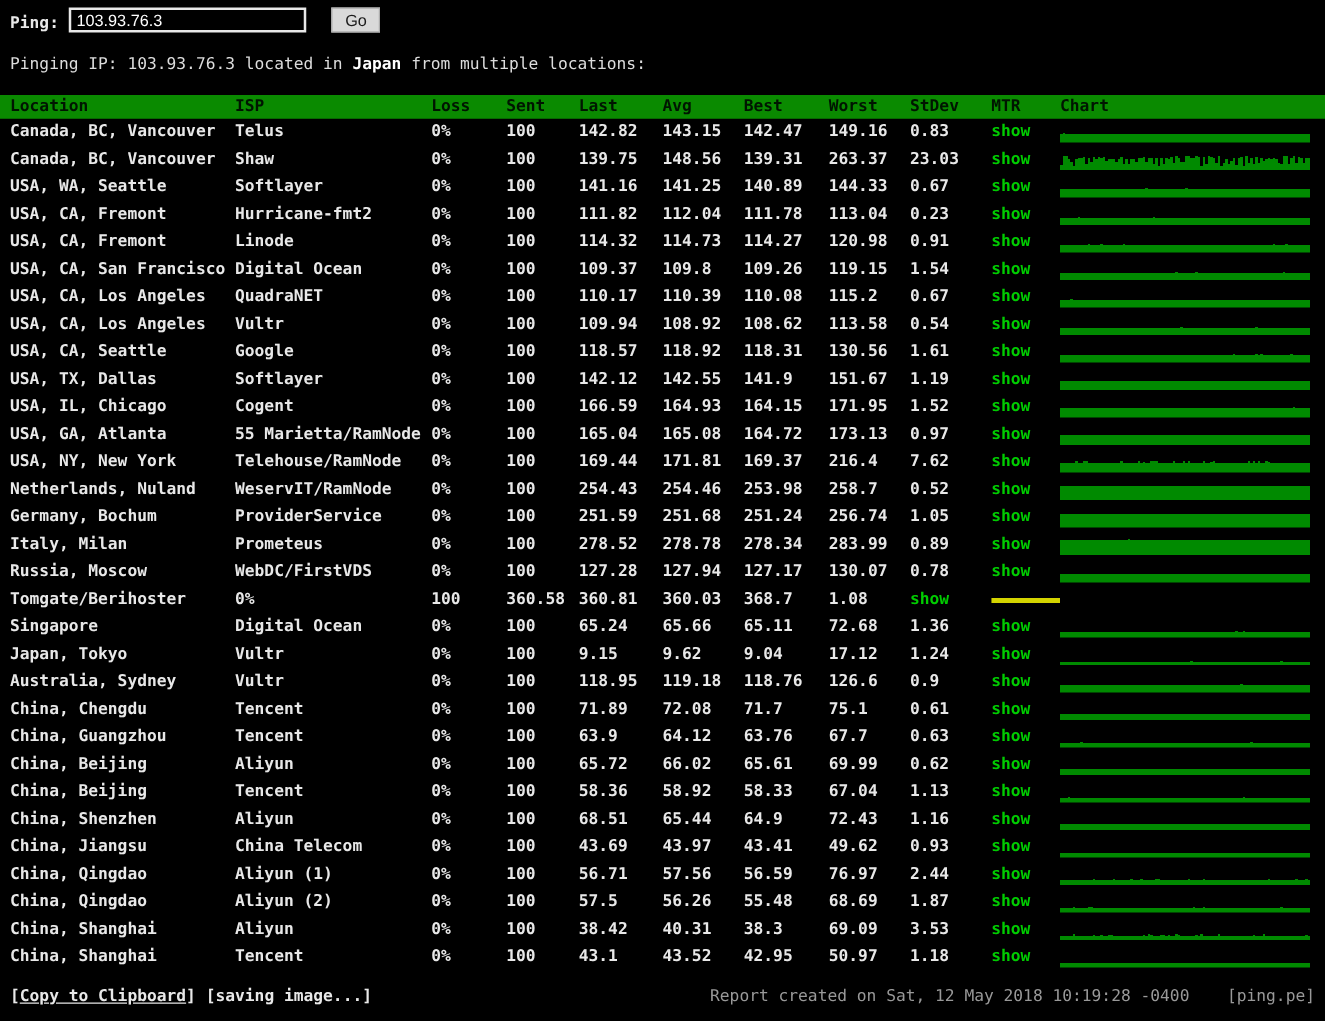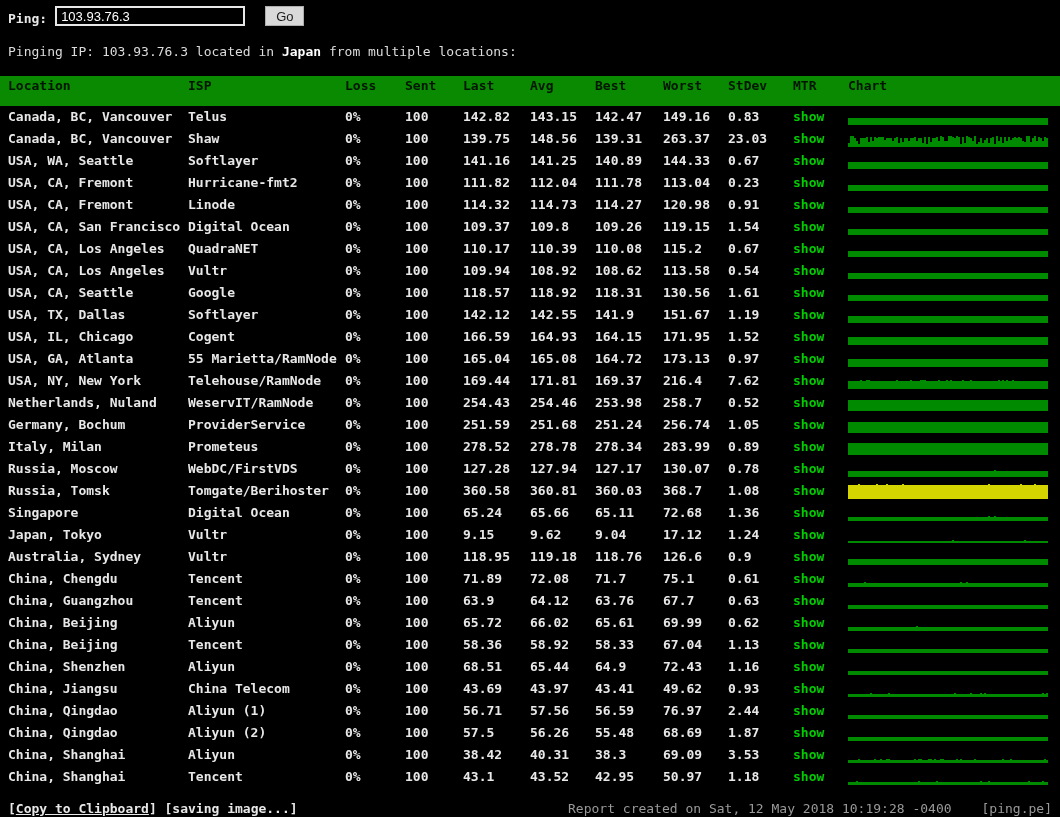--- a/index.html
+++ b/index.html
@@ -14,21 +14,21 @@
   }
   .topbar button {
     margin-left:20px; height:20px; padding:0 10px; background:#d9d9d9; color:#1a1a1a;
     border:1px solid #adadad; font:13px "Liberation Sans", sans-serif; cursor:pointer;
   }
 
   .infoline { padding:0 0 0 8px; margin-top:18px; height:16px; font-weight:normal; color:#dcdcdc; }
   .infoline b { color:#fff; font-weight:bold;text-align:center; }
 
   .grid { display:grid; grid-template-columns:188px 157px 60px 58px 67px 65px 68px 65px 65px 55px 1fr; }
-  .thead { margin-top:16px; background:var(--header-bg,#0a8a00); color:#001500; height:30px; line-height:19px; }
+  .thead { margin-top:16px; background:var(--header-bg,#0a8a00); color:#001500; height:19px; line-height:19px; }
   .thead .th:first-child, .tr .td:first-child { padding-left:8px; }
 
   .tr { height:22px; line-height:22px; }
   .td { white-space:nowrap; overflow:hidden; }
   a.show { color:var(--link-green,#00cc00); text-decoration:none; cursor:pointer;text-align:center; }
   .chart { display:flex; align-items:center; }
   .chart svg { display:block; }
 
   .footer { display:flex; justify-content:space-between; padding:0 8px; margin-top:12px; height:17px; line-height:17px; }
   .footer .left a { color:#e8e8e8; text-decoration:underline; cursor:pointer; }
@@ -361,21 +361,20 @@
     <div class="td">0.78</div>
     <div class="td"><a class="show">show</a></div>
     <div class="td chart">
       <svg width="200" height="16" viewBox="0 0 200 16" shape-rendering="crispEdges">
           <path d="M0 9.5h2v6.5h-2zM2 9.5h2v6.5h-2zM4 9.5h2v6.5h-2zM6 9.5h2v6.5h-2zM8 9.5h2v6.5h-2zM10 9.5h2v6.5h-2zM12 9.5h2v6.5h-2zM14 9.5h2v6.5h-2zM16 9.5h2v6.5h-2zM18 9.5h2v6.5h-2zM20 9.5h2v6.5h-2zM22 9.5h2v6.5h-2zM24 9.5h2v6.5h-2zM26 9.5h2v6.5h-2zM28 9.5h2v6.5h-2zM30 9.5h2v6.5h-2zM32 9.5h2v6.5h-2zM34 9.5h2v6.5h-2zM36 9.5h2v6.5h-2zM38 9.5h2v6.5h-2zM40 9.5h2v6.5h-2zM42 9.5h2v6.5h-2zM44 9.5h2v6.5h-2zM46 9.5h2v6.5h-2zM48 9.5h2v6.5h-2zM50 9.5h2v6.5h-2zM52 9.5h2v6.5h-2zM54 9.5h2v6.5h-2zM56 9.5h2v6.5h-2zM58 9.5h2v6.5h-2zM60 9.5h2v6.5h-2zM62 9.5h2v6.5h-2zM64 9.5h2v6.5h-2zM66 9.5h2v6.5h-2zM68 9.5h2v6.5h-2zM70 9.5h2v6.5h-2zM72 9.5h2v6.5h-2zM74 9.5h2v6.5h-2zM76 9.5h2v6.5h-2zM78 9.5h2v6.5h-2zM80 9.5h2v6.5h-2zM82 9.5h2v6.5h-2zM84 9.5h2v6.5h-2zM86 9.5h2v6.5h-2zM88 9.5h2v6.5h-2zM90 9.5h2v6.5h-2zM92 9.5h2v6.5h-2zM94 9.5h2v6.5h-2zM96 9.5h2v6.5h-2zM98 9.5h2v6.5h-2zM100 9.5h2v6.5h-2zM102 9.5h2v6.5h-2zM104 9.5h2v6.5h-2zM106 9.5h2v6.5h-2zM108 9.5h2v6.5h-2zM110 9.5h2v6.5h-2zM112 9.5h2v6.5h-2zM114 9.5h2v6.5h-2zM116 9.5h2v6.5h-2zM118 9.5h2v6.5h-2zM120 9.5h2v6.5h-2zM122 9.5h2v6.5h-2zM124 9.5h2v6.5h-2zM126 9.5h2v6.5h-2zM128 9.5h2v6.5h-2zM130 9.5h2v6.5h-2zM132 9.5h2v6.5h-2zM134 9.5h2v6.5h-2zM136 9.5h2v6.5h-2zM138 9.5h2v6.5h-2zM140 9.5h2v6.5h-2zM142 9.5h2v6.5h-2zM144 9.5h2v6.5h-2zM146 9h2v7h-2zM148 9.5h2v6.5h-2zM150 9.5h2v6.5h-2zM152 9.5h2v6.5h-2zM154 9.5h2v6.5h-2zM156 9.5h2v6.5h-2zM158 9.5h2v6.5h-2zM160 9.5h2v6.5h-2zM162 9.5h2v6.5h-2zM164 9.5h2v6.5h-2zM166 9.5h2v6.5h-2zM168 9.5h2v6.5h-2zM170 9.5h2v6.5h-2zM172 9.5h2v6.5h-2zM174 9.5h2v6.5h-2zM176 9.5h2v6.5h-2zM178 9.5h2v6.5h-2zM180 9.5h2v6.5h-2zM182 9.5h2v6.5h-2zM184 9.5h2v6.5h-2zM186 9.5h2v6.5h-2zM188 9.5h2v6.5h-2zM190 9.5h2v6.5h-2zM192 9.5h2v6.5h-2zM194 9.5h2v6.5h-2zM196 9.5h2v6.5h-2zM198 9.5h2v6.5h-2z" fill="#008a00"></path>
         </svg>
     </div>
   </div>
 
   <div class="grid tr">
-    <div class="td">Russia, Tomsk</div>
     <div class="td">Tomgate/Berihoster</div>
     <div class="td">0%</div>
     <div class="td">100</div>
     <div class="td">360.58</div>
     <div class="td">360.81</div>
     <div class="td">360.03</div>
     <div class="td">368.7</div>
     <div class="td">1.08</div>
     <div class="td"><a class="show">show</a></div>
     <div class="td chart">

